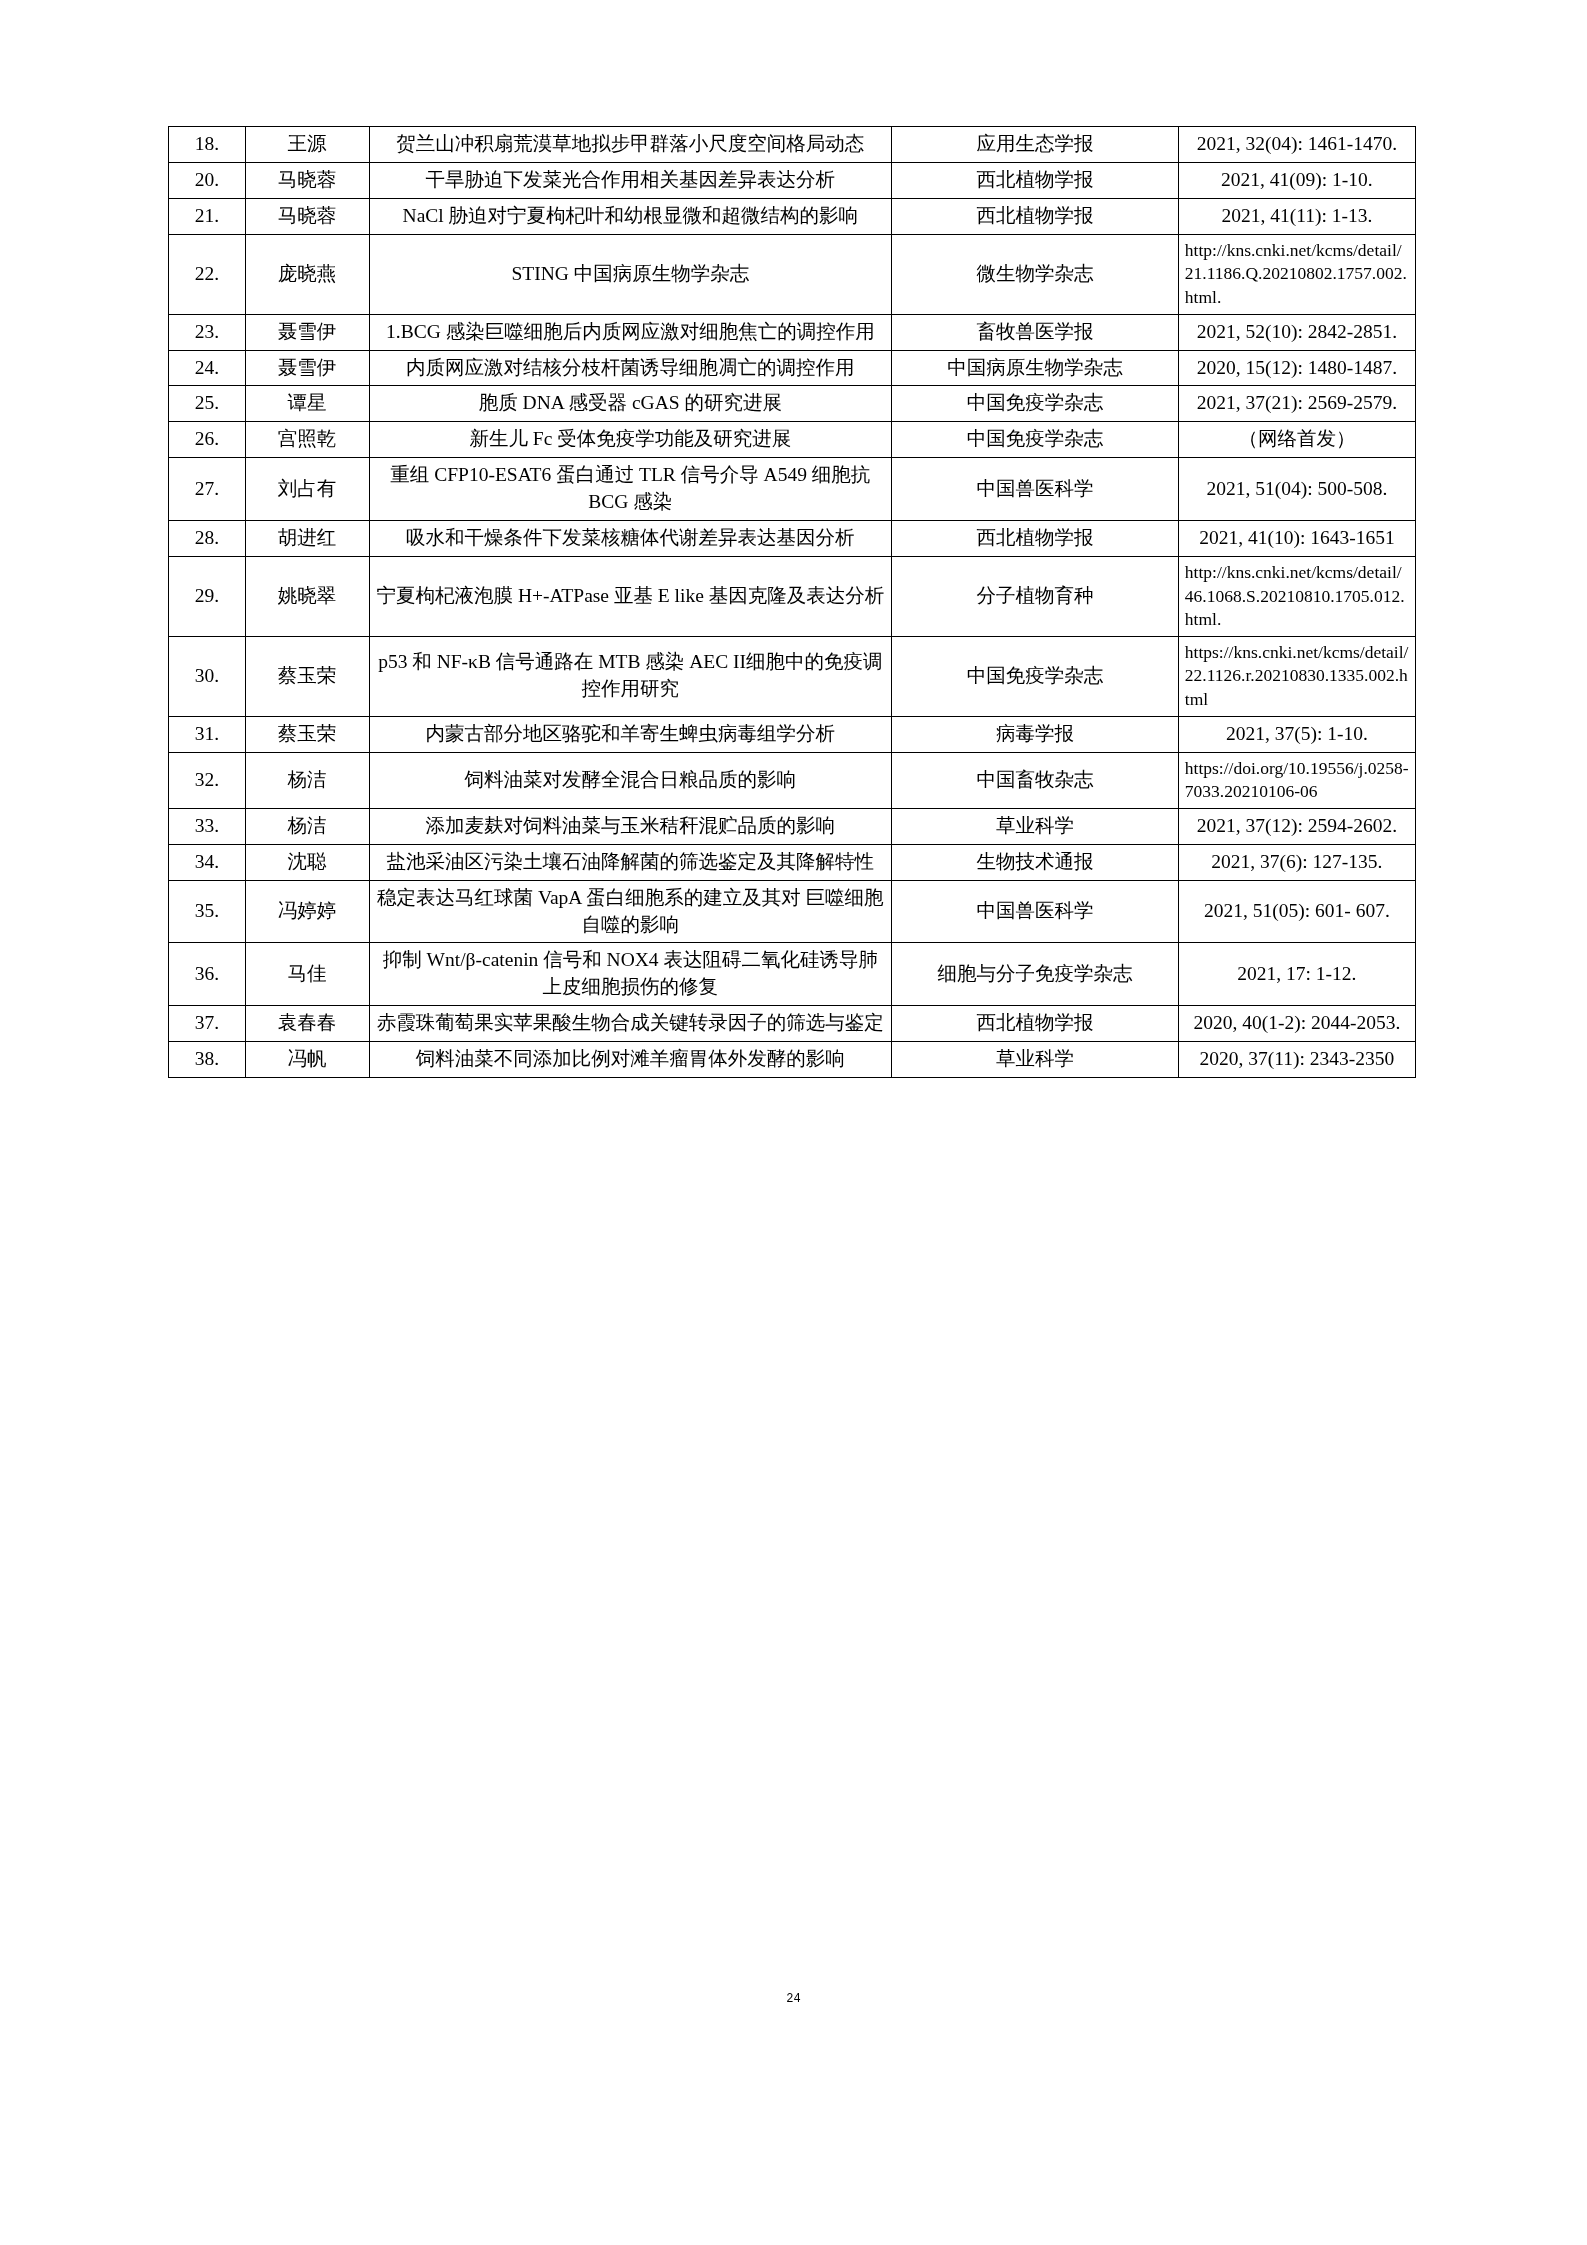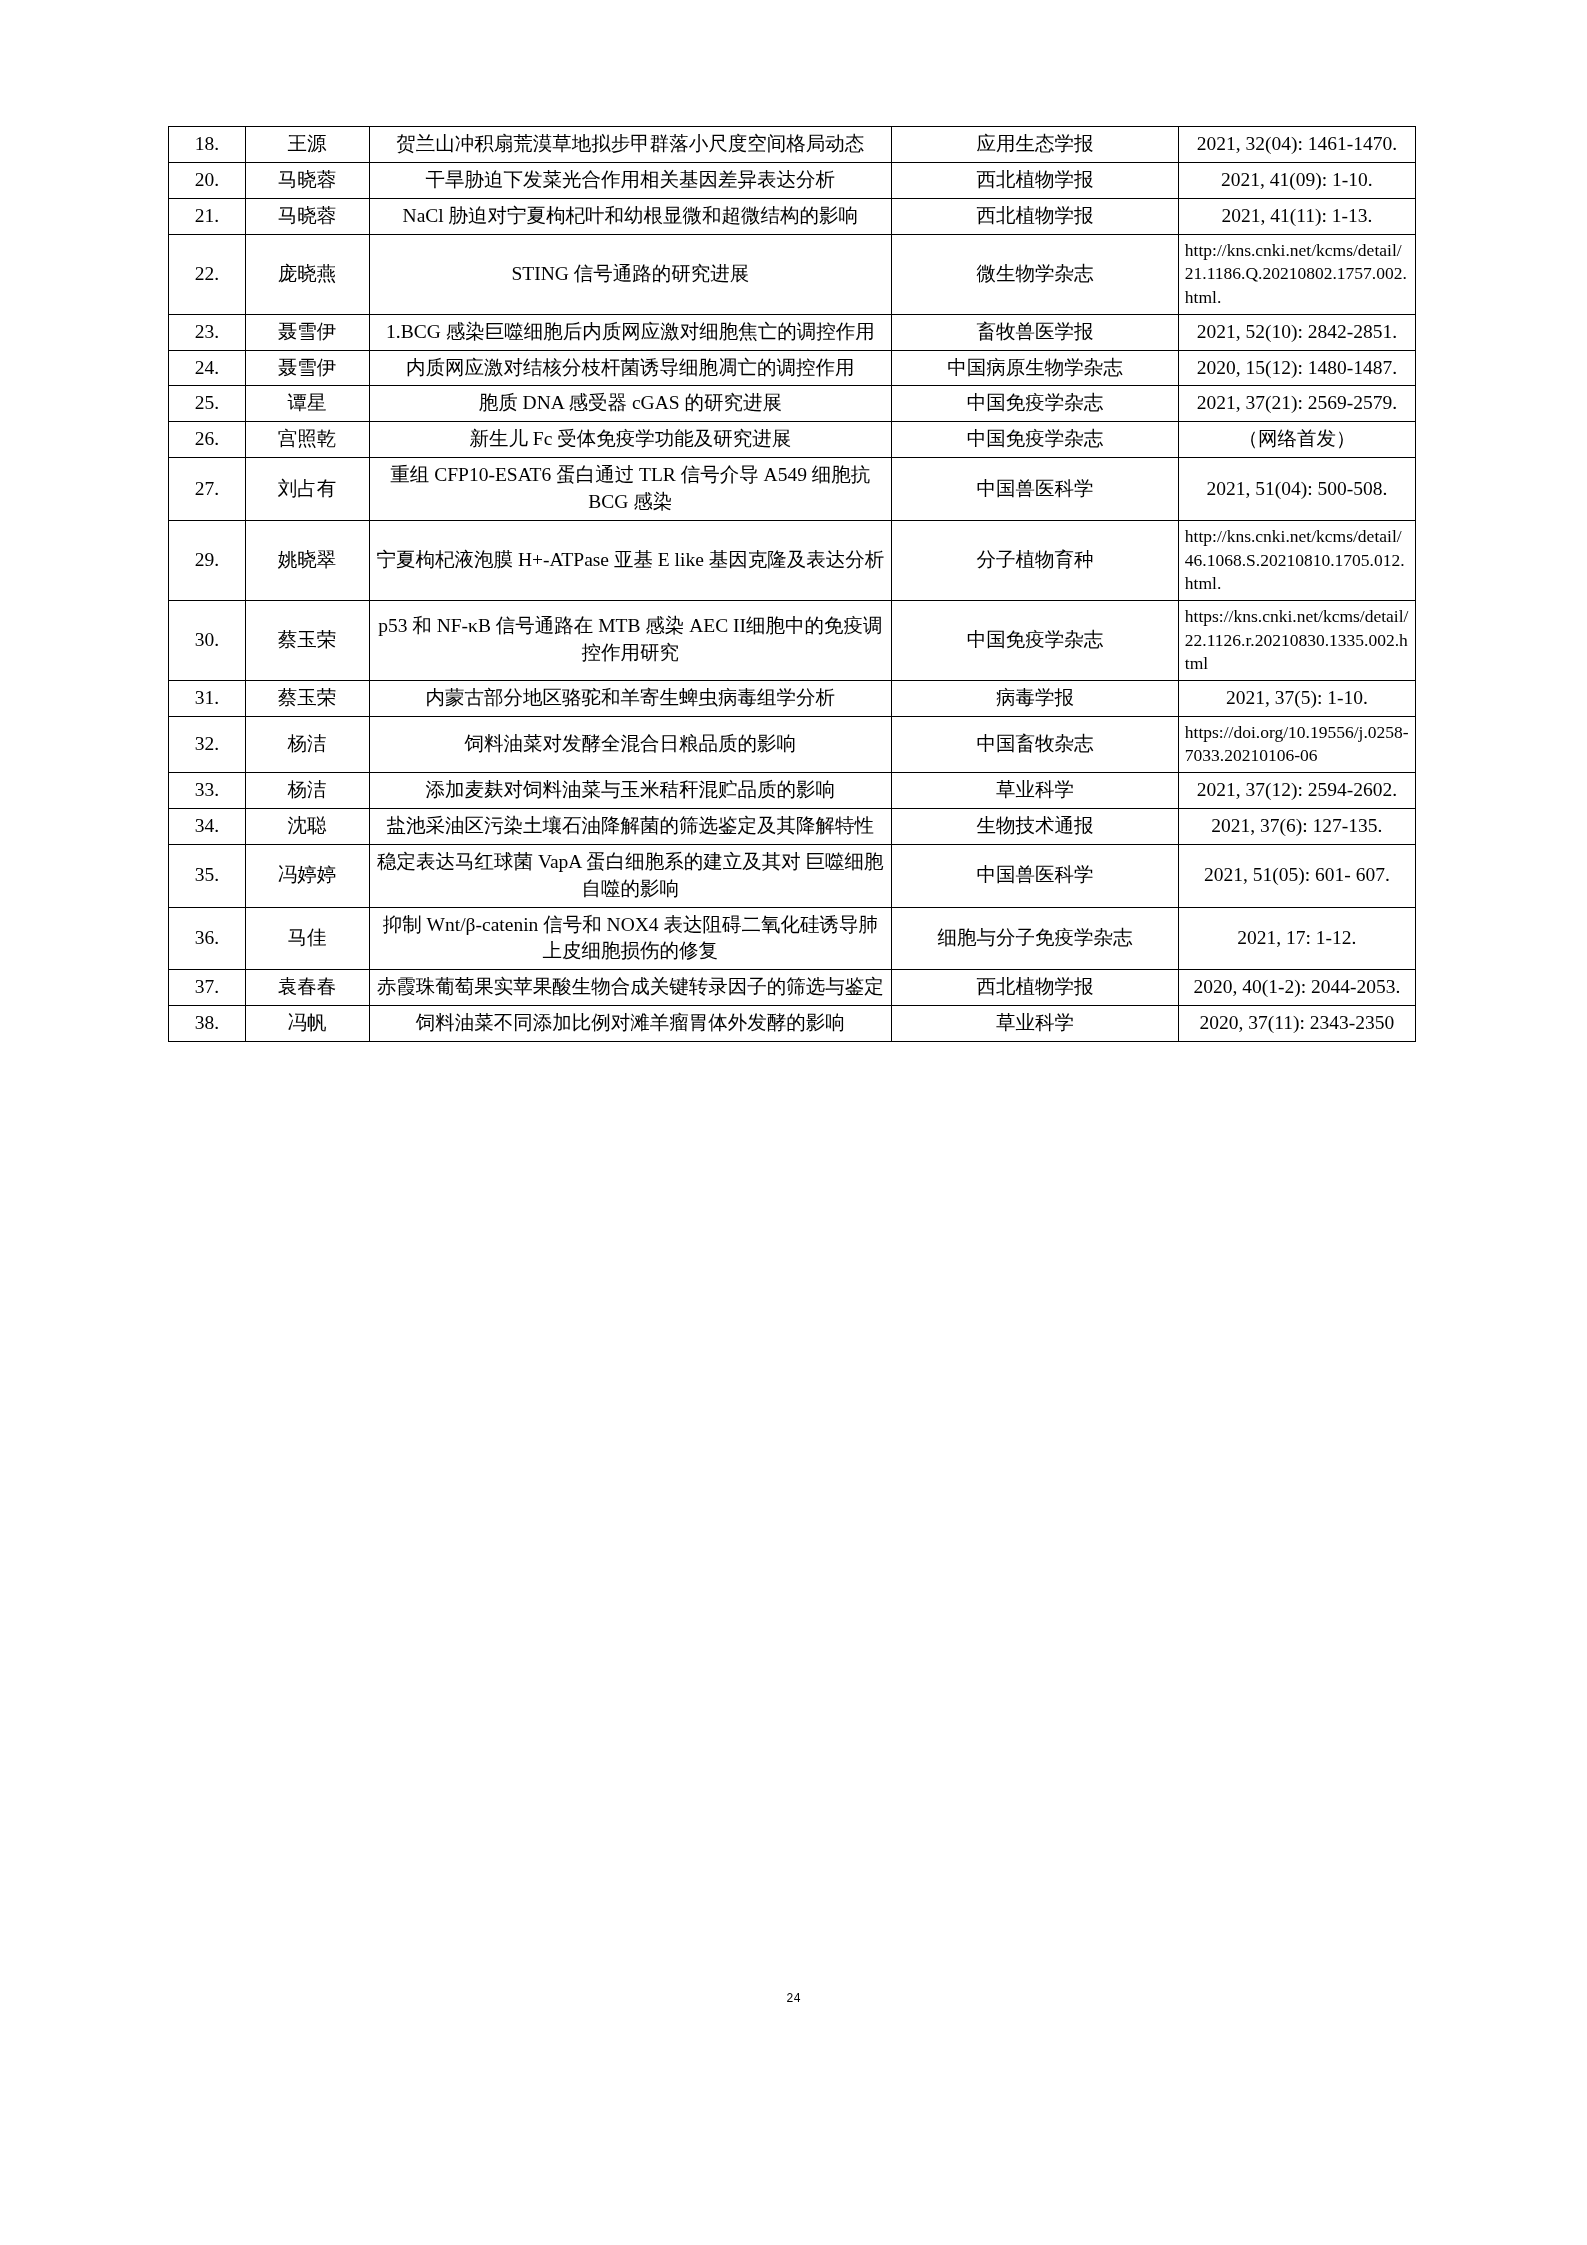--- a/index.html
+++ b/index.html
@@ -108,21 +108,21 @@
           <tr>
             <td class="col-idx">21.</td>
             <td class="col-name">马晓蓉</td>
             <td class="col-title">NaCl 胁迫对宁夏枸杞叶和幼根显微和超微结构的影响</td>
             <td class="col-journal">西北植物学报</td>
             <td class="col-ref">2021, 41(11): 1-13.</td>
           </tr>
           <tr>
             <td class="col-idx">22.</td>
             <td class="col-name">庞晓燕</td>
-            <td class="col-title">STING 信号通路的研究进展</td>
+            <td class="col-title">STING 中国病原生物学杂志</td>
             <td class="col-journal">微生物学杂志</td>
             <td class="col-ref url">http://kns.cnki.net/kcms/detail/21.1186.Q.20210802.1757.002.html.</td>
           </tr>
           <tr>
             <td class="col-idx">23.</td>
             <td class="col-name">聂雪伊</td>
             <td class="col-title">1.BCG 感染巨噬细胞后内质网应激对细胞焦亡的调控作用</td>
             <td class="col-journal">畜牧兽医学报</td>
             <td class="col-ref">2021, 52(10): 2842-2851.</td>
           </tr>
@@ -148,20 +148,27 @@
             <td class="col-ref">（网络首发）</td>
           </tr>
           <tr>
             <td class="col-idx">27.</td>
             <td class="col-name">刘占有</td>
             <td class="col-title">重组 CFP10-ESAT6 蛋白通过 TLR 信号介导 A549 细胞抗 BCG 感染</td>
             <td class="col-journal">中国兽医科学</td>
             <td class="col-ref">2021, 51(04): 500-508.</td>
           </tr>
           <tr>
+            <td class="col-idx">28.</td>
+            <td class="col-name">胡进红</td>
+            <td class="col-title">吸水和干燥条件下发菜核糖体代谢差异表达基因分析</td>
+            <td class="col-journal">西北植物学报</td>
+            <td class="col-ref">2021, 41(10): 1643-1651</td>
+          </tr>
+          <tr>
             <td class="col-idx">29.</td>
             <td class="col-name">姚晓翠</td>
             <td class="col-title">宁夏枸杞液泡膜 H+-ATPase 亚基 E like 基因克隆及表达分析</td>
             <td class="col-journal">分子植物育种</td>
             <td class="col-ref url">http://kns.cnki.net/kcms/detail/46.1068.S.20210810.1705.012.html.</td>
           </tr>
           <tr>
             <td class="col-idx">30.</td>
             <td class="col-name">蔡玉荣</td>
             <td class="col-title">p53 和 NF-κB 信号通路在 MTB 感染 AEC II细胞中的免疫调控作用研究</td>

